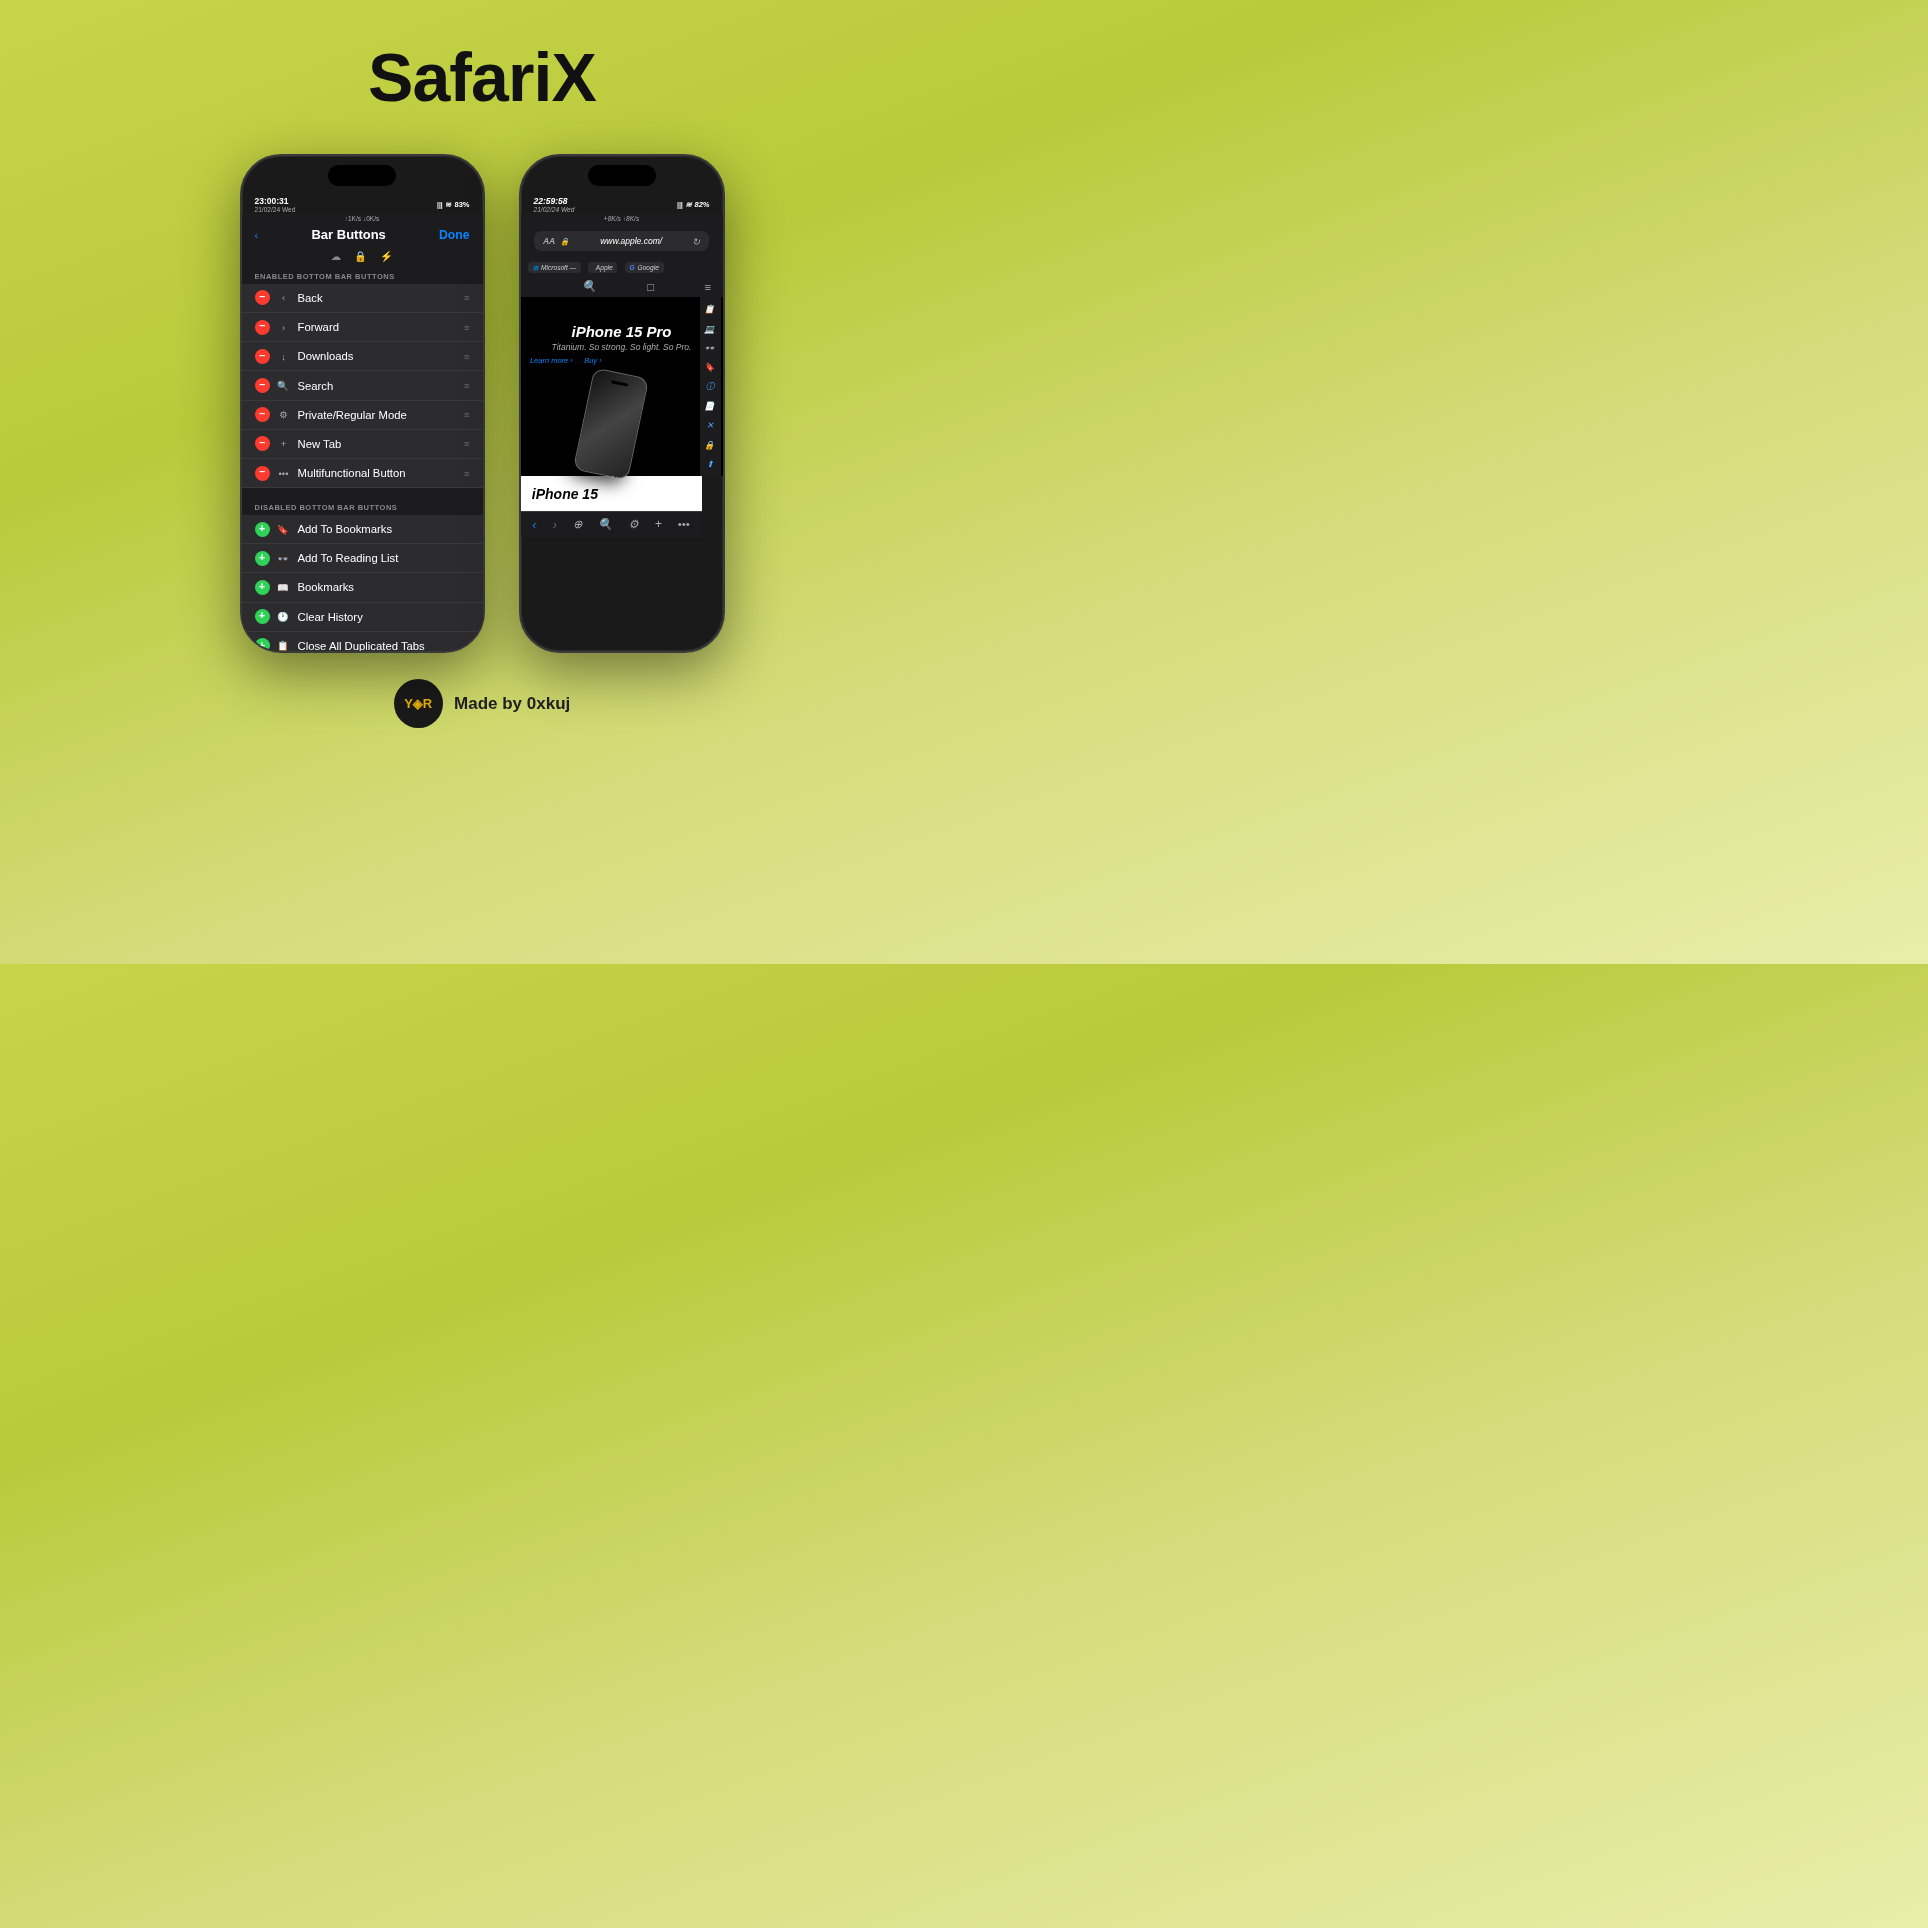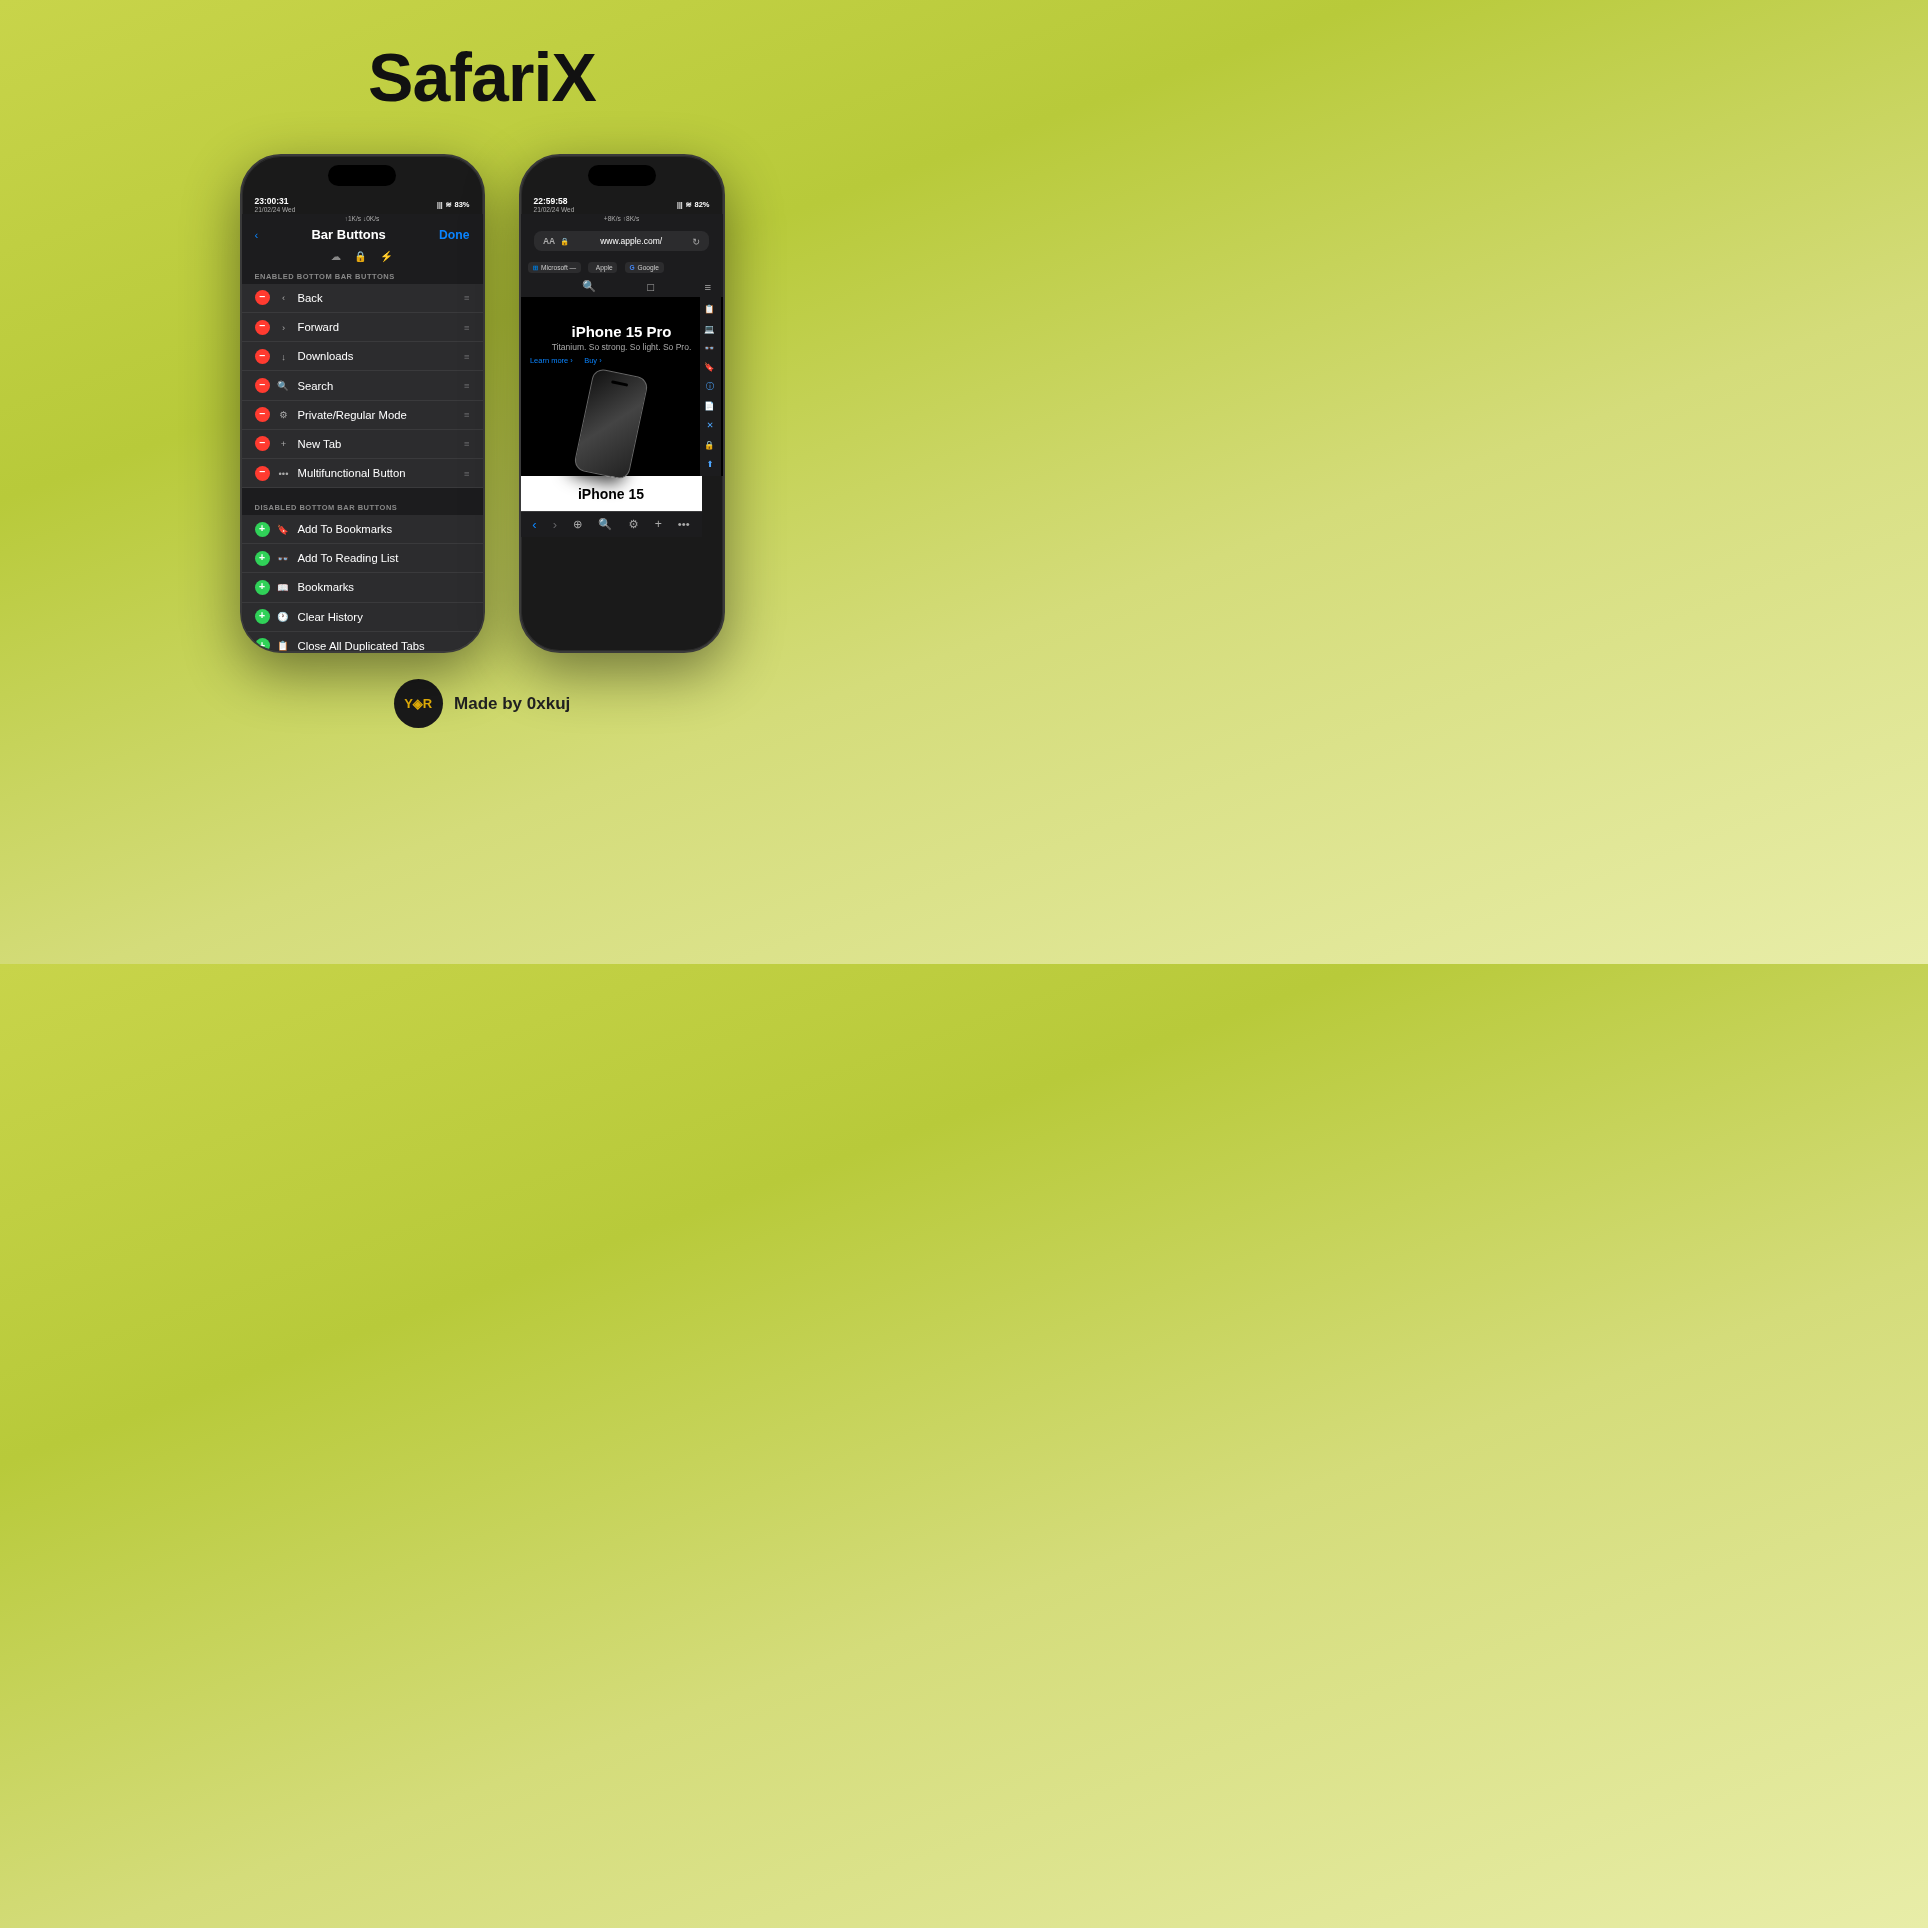--- a/index.html
+++ b/index.html
@@ -54,20 +54,21 @@
     }
 
     .phone-left {
       width: 245px;
       height: 499px;
     }
 
     .phone-right {
       width: 206px;
       height: 499px;
+      font-style: italic;
     }
 
     
     .dynamic-island {
       width: 68px;
       height: 21px;
       background: #000;
       border-radius: 11.3px;
       position: absolute;
       top: 9.4px;
@@ -539,21 +540,21 @@
         <span class="sidebar-btn">👓</span>
         <span class="sidebar-btn">🔖</span>
         <span class="sidebar-btn">ⓘ</span>
         <span class="sidebar-btn">📄</span>
         <span class="sidebar-btn">✕</span>
         <span class="sidebar-btn">🔒</span>
         <span class="sidebar-btn">⬆</span>
       </div>
     </div>
 
-    <div style="background:#fff;padding:9.4px 11.3px;display:flex;align-items:center;justify-content:center;margin-right:21px;">
+    <div style="background:#fff;padding:9.4px 11.3px;display:flex;align-items:center;justify-content:flex-start;margin-right:21px;">
       <span style="font-size:14px;font-weight:700;color:#000;">iPhone 15</span>
     </div>
 
     <div style="display:flex;justify-content:space-around;align-items:center;padding:4.7px 3.8px;background:#1c1c1e;border-top:0.5px solid #3a3a3c;margin-right:21px;">
       <span style="font-size:13px;color:#0a84ff;">‹</span>
       <span style="font-size:13px;color:#636366;">›</span>
       <span style="font-size:11.3px;color:#aaa;">⊕</span>
       <span style="font-size:11.3px;color:#aaa;">🔍</span>
       <span style="font-size:11.3px;color:#aaa;">⚙</span>
       <span style="font-size:12.2px;color:#aaa;">+</span>

